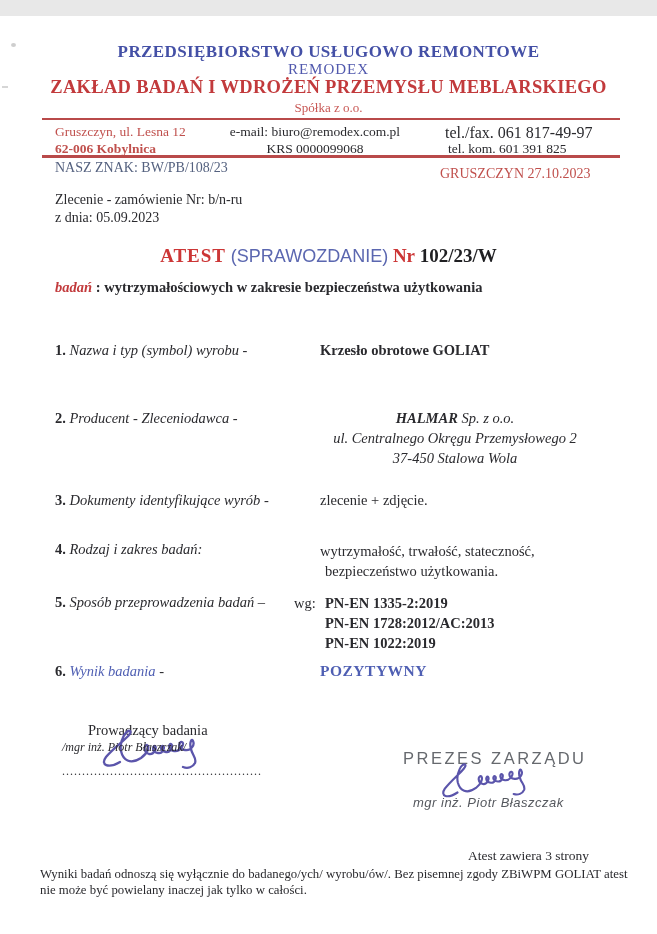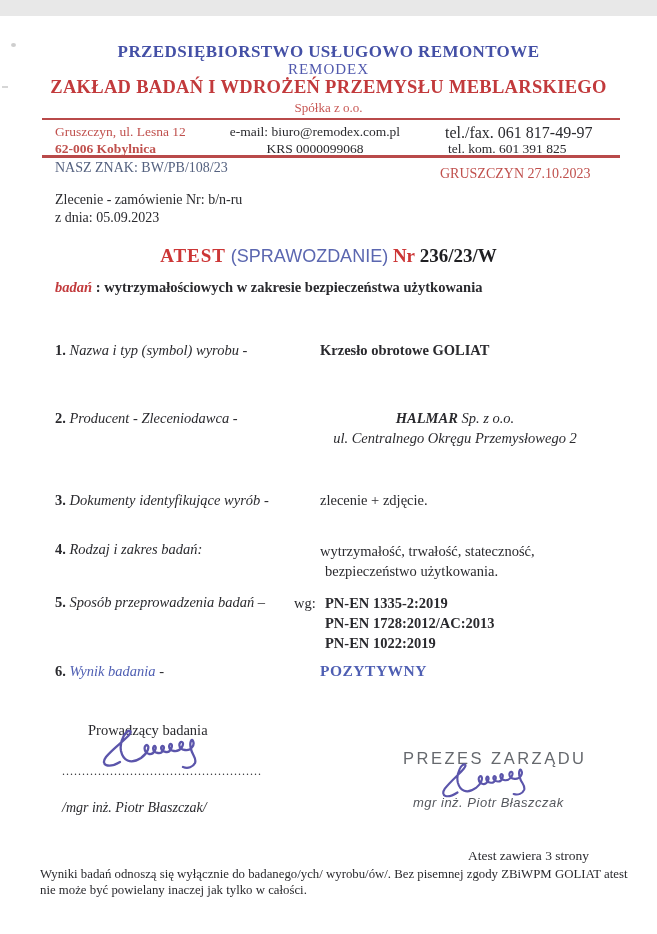--- a/index.html
+++ b/index.html
@@ -45,21 +45,21 @@
   .lbl { font-size:14.5px; font-style:italic; }
   .lbl b { font-style:normal; font-weight:bold; }
   .val { font-size:14.5px; }
   .bold { font-weight:bold; }
   .item2block { left:330px; width:250px; text-align:center; white-space:normal;font-style:italic; }
   .blue { color:#4f5fb3; }
 
   
   .sigtitle { top:706px; left:88px; font-size:14.5px; }
   .dots { top:748px; left:62px; font-size:12px; letter-spacing:1px; color:#3a3a3e; }
-  .signame { top:784px; left:62px; font-size:14px; font-style:italic; }
+  .signame { top:724px; left:62px; font-size:12px; font-style:italic; }
   .ink { position:absolute; }
   .ink1 { top:712px; left:92px; }
   .ink2 { top:744px; left:432px; transform:rotate(-3deg); }
   .stamp-title { top:733px; left:403px; font-family:"Liberation Sans", sans-serif;
                  font-size:16.5px; color:#66696e; letter-spacing:2.5px; }
   .stamp-name  { top:779px; left:413px; font-family:"Liberation Sans", sans-serif;
                  font-size:13px; font-style:italic; color:#55585e; letter-spacing:.5px; }
 
   
   .pages { top:832px; left:468px; font-size:13.5px; }
@@ -101,38 +101,39 @@
   <div class="abs znak">NASZ ZNAK: BW/PB/108/23</div>
   <div class="abs pdate">GRUSZCZYN 27.10.2023</div>
 
   <div class="abs ord1">Zlecenie - zamówienie Nr: b/n-ru</div>
   <div class="abs ord2">z dnia: 05.09.2023</div>
 
   <div class="abs ctr ttl">
     <span class="atest">ATEST</span>
     <span class="spraw">(SPRAWOZDANIE)</span>
     <span class="nr">Nr</span>
-    <span class="num">236/23/W</span>
+    <span class="num">102/23/W</span>
   </div>
   <div class="abs scopeline">
     <span class="badan">badań</span><span> : </span><span>wytrzymałościowych w zakresie bezpieczeństwa użytkowania</span>
   </div>
 
   <div class="abs lbl" style="top:326px; left:55px;">
     <b>1.</b><span> Nazwa i typ (symbol) wyrobu -</span>
   </div>
   <div class="abs val bold" style="top:326px; left:320px;">Krzesło obrotowe GOLIAT</div>
 
   <div class="abs lbl" style="top:394px; left:55px;">
     <b>2.</b><span> Producent - Zleceniodawca -</span>
   </div>
   <div class="abs val item2block" style="top:394px;">
     <span class="bold">HALMAR</span><span> Sp. z o.o.</span>
   </div>
   <div class="abs val item2block" style="top:414px;text-align:center;">ul. Centralnego Okręgu Przemysłowego 2</div>
+  <div class="abs val item2block" style="top:434px;">37-450 Stalowa Wola</div>
 
   <div class="abs lbl" style="top:476px; left:55px;">
     <b>3.</b><span> Dokumenty identyfikujące wyrób -</span>
   </div>
   <div class="abs val" style="top:476px; left:320px;">zlecenie + zdjęcie.</div>
 
   <div class="abs lbl" style="top:525px; left:55px;">
     <b>4.</b><span> Rodzaj i zakres badań:</span>
   </div>
   <div class="abs val" style="top:527px; left:320px;">wytrzymałość,  trwałość, stateczność,</div>

